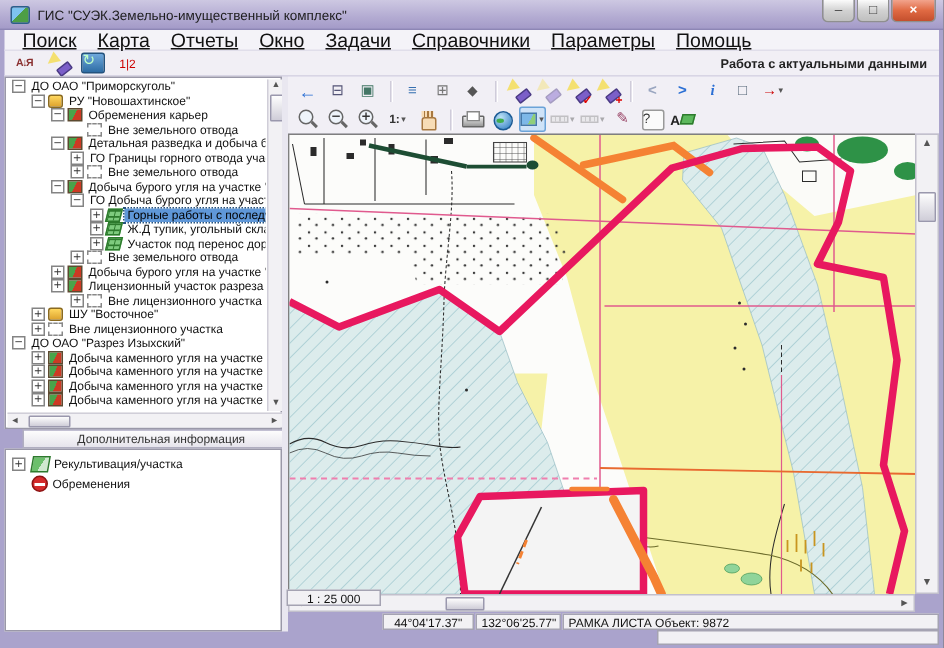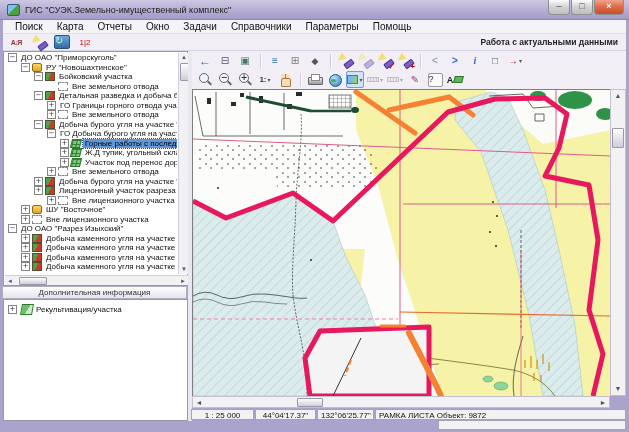--- a/index.html
+++ b/index.html
@@ -13,21 +13,21 @@
     background:linear-gradient(135deg,#7ec3ef 45%,#4d9e46 45%);border:1px solid #2d5f8a;}
   .wtitle{position:absolute;left:25px;top:5px;font-size:9px;color:#1c1c1c;white-space:nowrap;}
   .winbtns{position:absolute;right:5px;top:0;display:flex;}
   .wbtn{width:22px;height:15px;margin-left:1px;border:1px solid #8f8f8f;border-top:none;
     border-radius:0 0 4px 4px;background:linear-gradient(#fbfbfb,#d2d2d2 50%,#bfbfbf);
     font-size:9px;line-height:13px;text-align:center;color:#444;cursor:default;}
   .wbtn.close{width:30px;background:linear-gradient(#f2a38c,#e06a43 50%,#c44f2d);color:#fff;font-weight:bold;}
   
   .menubar{position:absolute;left:3px;top:20px;width:623px;height:14px;background:#f4f3f8;
     border-bottom:1px solid #e0deea;display:flex;align-items:center;padding-left:5px;}
-  .menuitem{padding:1px 7px;font-size:10px;color:#111;cursor:default;}
+  .menuitem{padding:1px 7px;font-size:13px;color:#111;cursor:default;text-decoration:underline;}
   .toolbar{position:absolute;left:3px;top:34px;width:623px;height:17px;background:#f1eff5;
     border-bottom:1px solid #d8d5e4;display:flex;align-items:center;padding-left:3px;}
   .tbtn{width:20px;height:15px;margin-right:3px;display:inline-flex;align-items:center;justify-content:center;position:relative;}
   .mode{margin-left:auto;margin-right:8px;font-weight:bold;font-size:8.5px;color:#222;}
   
   .t-sort{font-size:7px;font-weight:bold;color:#8a3030;letter-spacing:-1px;}
   .t-refresh{background:linear-gradient(#6fa8dc,#2e6da4);border:1px solid #24537e;border-radius:2px;color:#bfffc8;font-size:10px;line-height:10px;width:16px;height:14px;}
   .t-compare{color:#c00;font-weight:normal;font-size:8px;}
   
   .flash{position:relative;width:16px;height:15px;display:inline-block;}
@@ -51,21 +51,21 @@
   
   .sb{position:absolute;background:#f2f1f4;border:1px solid #c2c0cc;}
   .sb .ar{position:absolute;font-size:6px;color:#555;width:100%;text-align:center;line-height:9px;}
   .sb .thumb{position:absolute;background:linear-gradient(#fdfdfd,#cfcdd8);border:1px solid #9a98ad;border-radius:1px;}
   .tree-vs{left:174px;top:1px;width:11px;height:221px;border:none;border-left:1px solid #d0ced8;}
   .tree-vs .up{top:0;} .tree-vs .dn{bottom:0;}
   .tree-vs .thumb{left:1px;top:10px;width:9px;height:18px;}
   .tree-hs{left:1px;top:223px;width:183px;height:10px;border:none;border-top:1px solid #d0ced8;}
   .tree-hs .ar{width:10px;line-height:10px;} .tree-hs .lf{left:0;} .tree-hs .rt{right:0;}
   .tree-hs .thumb{left:14px;top:1px;width:28px;height:8px;}
-  .panelheader{position:absolute;left:2px;top:286px;width:185px;height:13px;text-align:center;
+  .panelheader{position:absolute;left:15px;top:286px;width:185px;height:13px;text-align:center;
     background:linear-gradient(#fdfdfd,#e6e4ec);border:1px solid #b0aec0;font-size:8px;line-height:12px;color:#333;}
   .bottombox{position:absolute;left:3px;top:299px;width:185px;height:122px;background:#fff;border:1px solid #9a98a8;padding:3px 0 0 4px;}
   .brow{height:13px;display:flex;align-items:center;white-space:nowrap;}
   .bic{width:12px;height:11px;margin:0 3px 0 2px;position:relative;display:inline-block;}
   .bic.recult{background:linear-gradient(115deg,#6cc06c 55%,#cfe9cf 55%);border:1px solid #2d7a2d;transform:skewX(-10deg);}
   .bic.encumbrance{width:11px;height:11px;border-radius:50%;background:#d42a2a;border:1px solid #8d1414;}
   .bic.encumbrance::after{content:"";position:absolute;left:1px;top:4px;width:7px;height:2px;background:#fff;}
   .bic.division::before{content:"";position:absolute;left:0;top:1px;width:11px;height:5px;background:#d8a04a;border:1px solid #8a6420;transform:skewX(-18deg);}
   .bic.division::after{content:"";position:absolute;left:1px;top:5px;width:11px;height:5px;background:#6cc06c;border:1px solid #2d7a2d;transform:skewX(-18deg);}
   
@@ -169,21 +169,21 @@
           <span class="lbl">ДО ОАО "Приморскуголь"</span>
         </div>
         <div class="trow" style="padding-left: 16px;">
           <span class="xbox">−</span>
           <span class="tic org"></span>
           <span class="lbl">РУ "Новошахтинское"</span>
         </div>
         <div class="trow" style="padding-left: 29px;">
           <span class="xbox">−</span>
           <span class="tic parcel"></span>
-          <span class="lbl">Бойковский участка</span>
+          <span class="lbl">Обременения карьер</span>
         </div>
         <div class="trow" style="padding-left: 42px;">
           <span class="xsp"></span>
           <span class="tic outside"></span>
           <span class="lbl">Вне земельного отвода</span>
         </div>
         <div class="trow" style="padding-left: 29px;">
           <span class="xbox">−</span>
           <span class="tic parcel"></span>
           <span class="lbl">Детальная разведка и добыча бур</span>
@@ -287,20 +287,25 @@
       <span class="thumb"></span>
     </div>
   </div>
 
   <div class="panelheader">Дополнительная информация</div>
   <div class="bottombox" id="bottombox">
       <div class="brow">
         <span class="xbox">+</span>
         <span class="bic recult"></span>
         <span class="lbl">Рекультивация/участка</span>
+      </div>
+      <div class="brow">
+        <span class="xsp"></span>
+        <span class="bic encumbrance"></span>
+        <span class="lbl">Обременения</span>
       </div>
     </div>
 
   <div class="splitter"></div>
 
   <div class="maptbwrap">
     <div class="maptb" id="maptb1">
         <span class="mbtn">
           <span class="mi-back">←</span>
         </span>
@@ -490,18 +495,18 @@
     <span class="ar up">▲</span>
     <span class="ar dn" style="bottom:0;top:auto;">▼</span>
     <span class="thumb"></span>
   </div>
   <div class="sb map-hs">
     <span class="ar lf">◄</span>
     <span class="ar rt">►</span>
     <span class="thumb"></span>
   </div>
 
-  <div class="scell scen" style="left:191px;top:409px;width:63px;">1 : 25 000</div>
+  <div class="scell scen" style="left:191px;top:393px;width:63px;">1 : 25 000</div>
   <div class="scell scen" style="left:255px;top:409px;width:61px;">44°04'17.37"</div>
   <div class="scell scen" style="left:317px;top:409px;width:57px;">132°06'25.77"</div>
   <div class="scell" style="left:375px;top:409px;width:251px;">РАМКА ЛИСТА Объект: 9872</div>
   <div class="scell" style="left:438px;top:420px;width:188px;height:10px;"></div>
 </div>
 
 </body></html>

